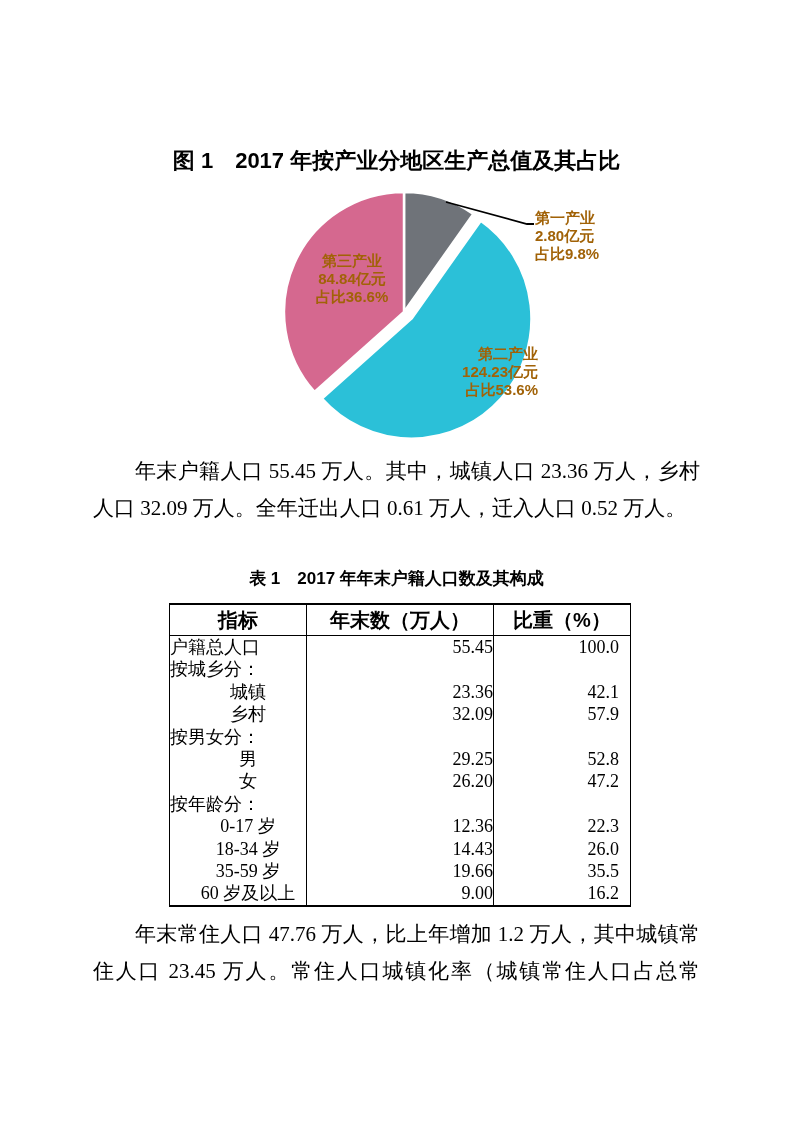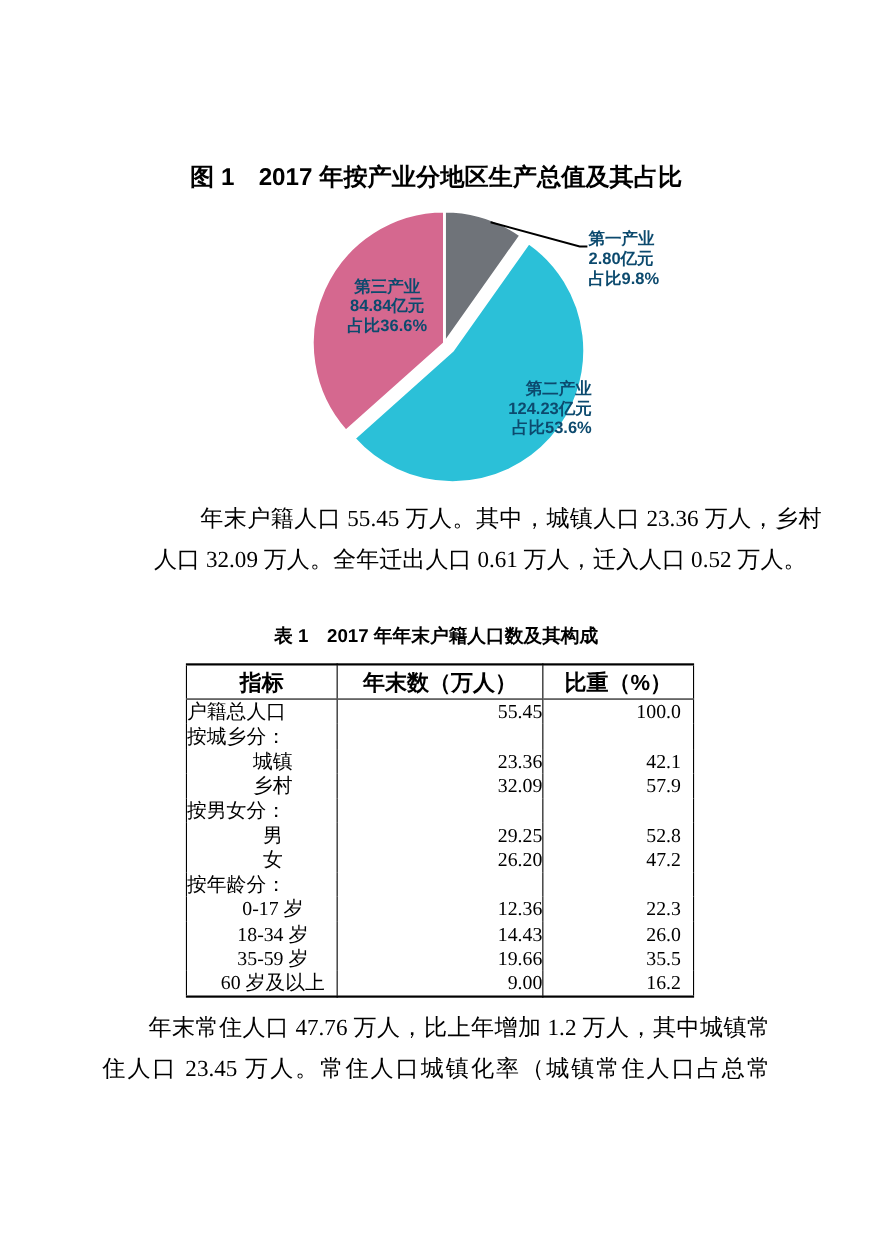--- a/index.html
+++ b/index.html
@@ -12,31 +12,31 @@
   .fig-caption {
     position:absolute; top:147px; left:0; width:100%; margin:0;
     text-align:center; font-family:"Liberation Sans","DejaVu Sans",sans-serif;
     font-weight:700; font-size:22px; line-height:28px;
   }
   
   .chart { position:absolute; left:90px; top:185px; width:620px; height:262px; }
   .chart svg { position:absolute; left:0; top:0; }
   .pie-label {
     position:absolute; font-family:"Liberation Sans","DejaVu Sans",sans-serif;
-    font-weight:600; font-size:15px; line-height:18px; color:#0c4a6e; white-space:nowrap;
+    font-weight:600; font-size:15px; line-height:18px; color:#a16207; white-space:nowrap;
   }
   .pl-first  { left:445px; top:24px;  text-align:left; }
   .pl-second { left:308px; top:160px; width:140px; text-align:right; }
   .pl-third  { left:197px; top:67px;  width:130px; text-align:center; }
   
   .para {
     position:absolute; left:93px; width:607px; margin:0;
     font-size:21px; line-height:37px; text-align:justify; text-indent:2em;
   }
-  .p1 { top:453px;margin-left:47px; }
+  .p1 { top:453px; }
   .p2 { top:916px; text-align-last:justify; }
   
   .tbl-caption {
     position:absolute; top:565px; left:0; width:100%; margin:0;
     text-align:center; font-family:"Liberation Sans","DejaVu Sans",sans-serif;
     font-weight:700; font-size:17px; line-height:28px;
   }
   
   table.pop {
     position:absolute; left:169px; top:603px; width:461px;

